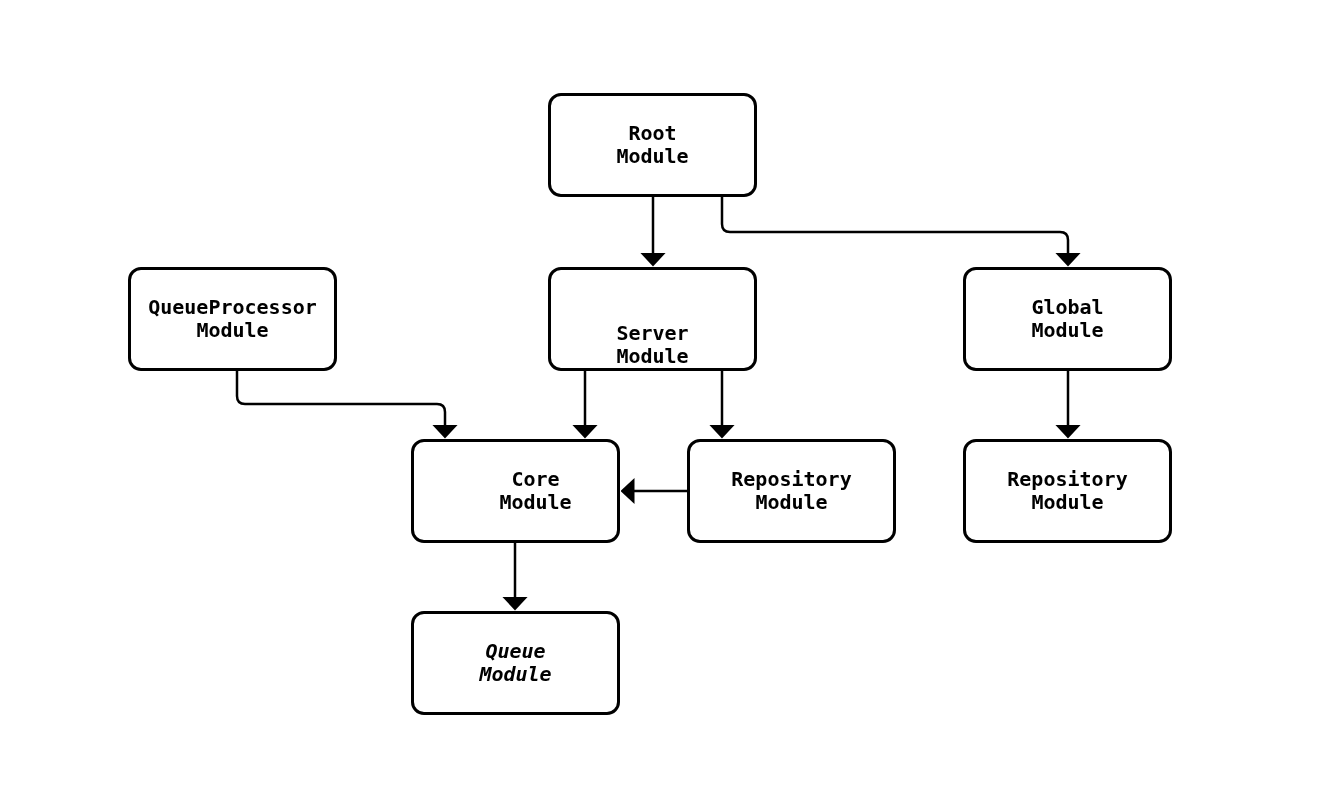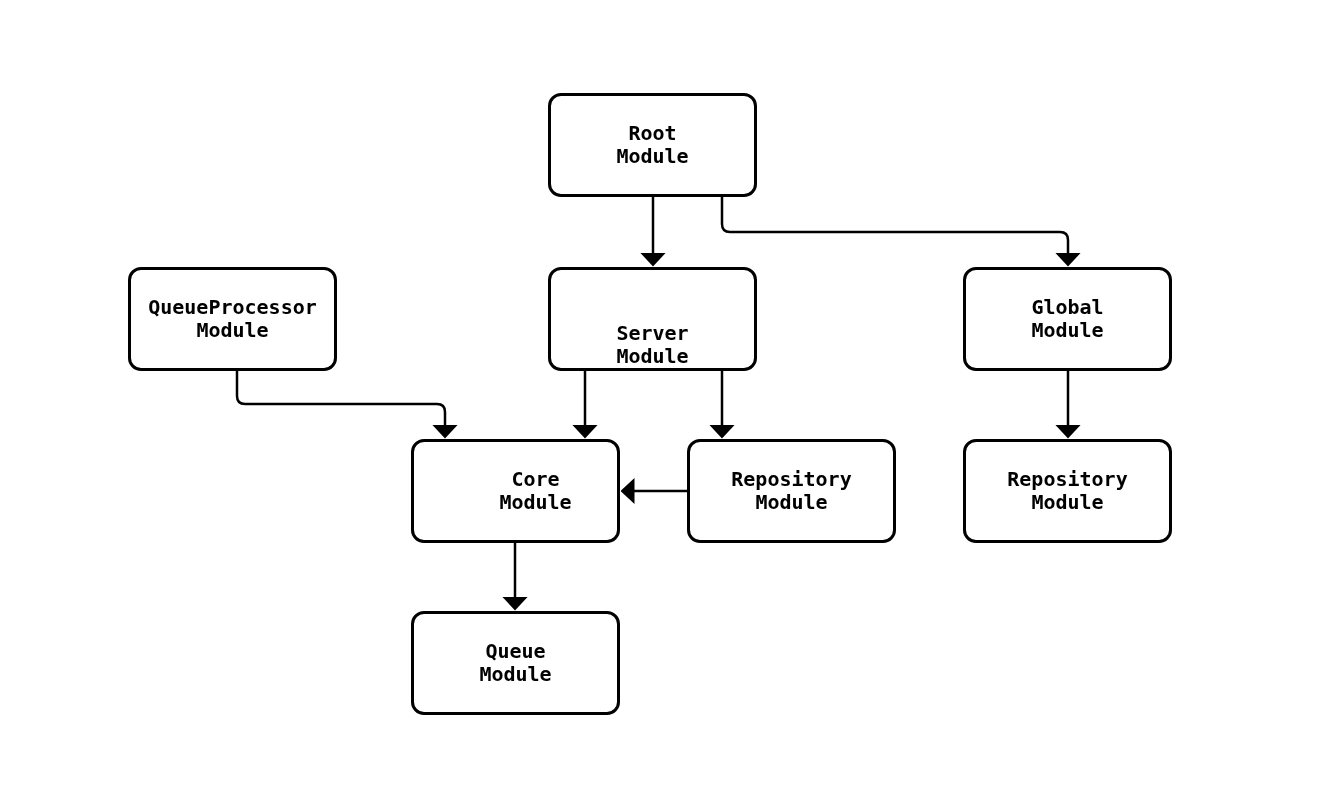--- a/index.html
+++ b/index.html
@@ -48,21 +48,21 @@
   }
   .node span { display: block; white-space: nowrap; }
 
   .pos-root          { left: 548px; top: 93px;  }
   .pos-queueprocessor{ left: 128px; top: 267px; }
   .pos-server        { left: 548px; top: 267px; justify-content: flex-end; }
   .pos-global        { left: 963px; top: 267px; }
   .pos-core          { left: 411px; top: 439px; padding-left: 40px; }
   .pos-endpoints     { left: 687px; top: 439px; }
   .pos-repository    { left: 963px; top: 439px; }
-  .pos-queue         { left: 411px; top: 611px; }
+  .pos-queue         { left: 411px; top: 611px; font-style: italic; }
 </style>
 </head>
 <body>
 
 <div class="canvas">
 
   <svg class="edges" viewBox="0 0 1337 809" xmlns="http://www.w3.org/2000/svg">
     <defs>
       <marker id="arrowhead" viewBox="0 0 14 26" refX="0.5" refY="13" markerWidth="14" markerHeight="26" markerUnits="userSpaceOnUse" orient="auto">
         <path d="M0,0 L14,13 L0,26 Z" fill="#000000"></path>

